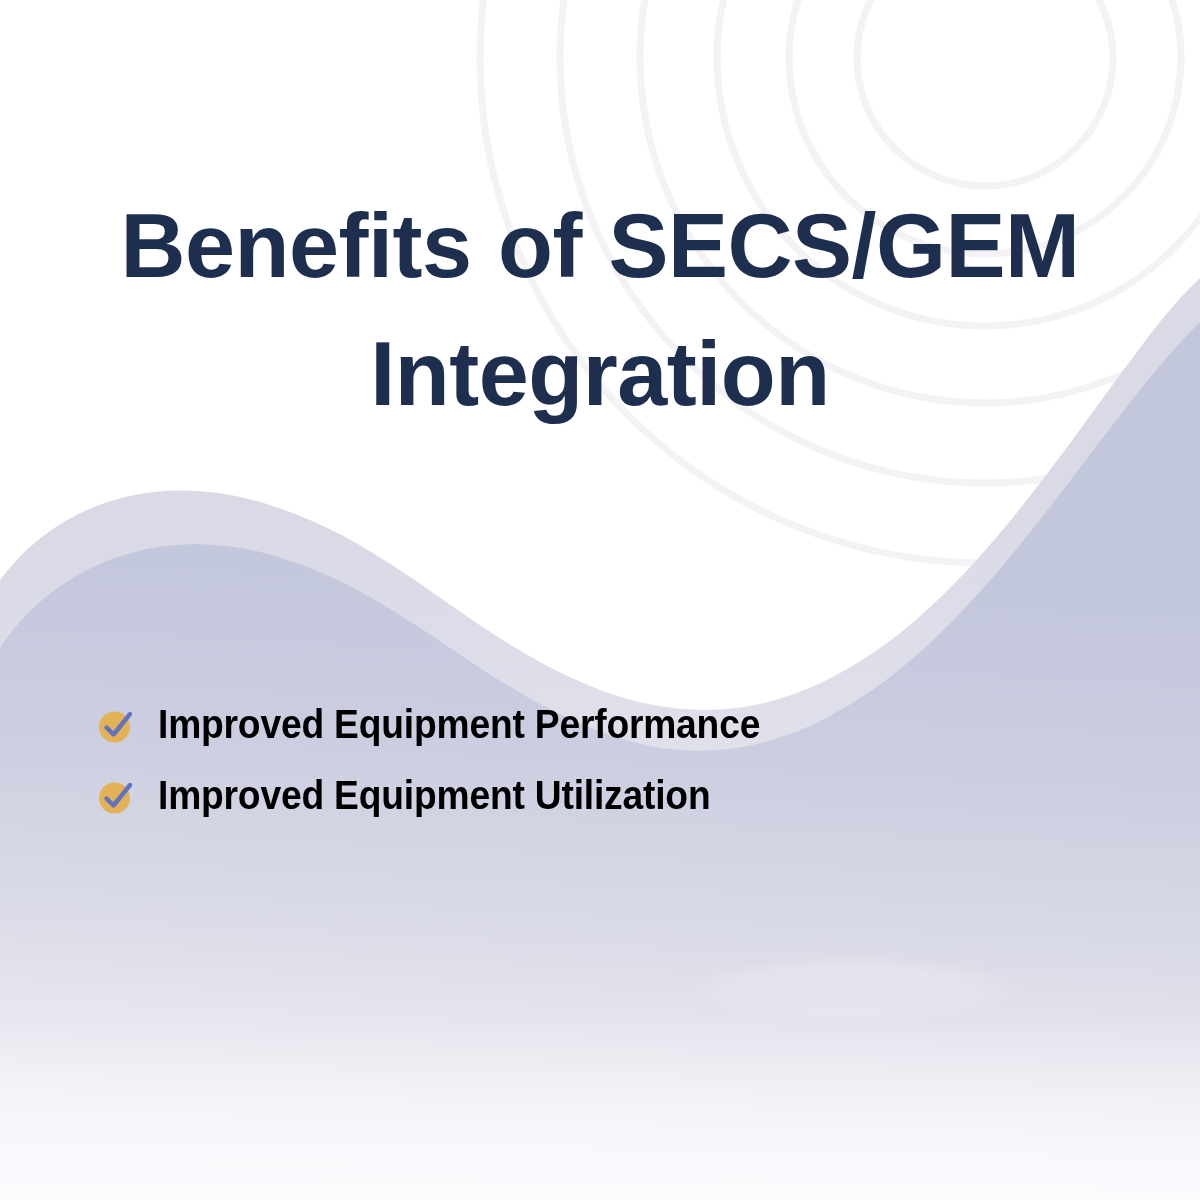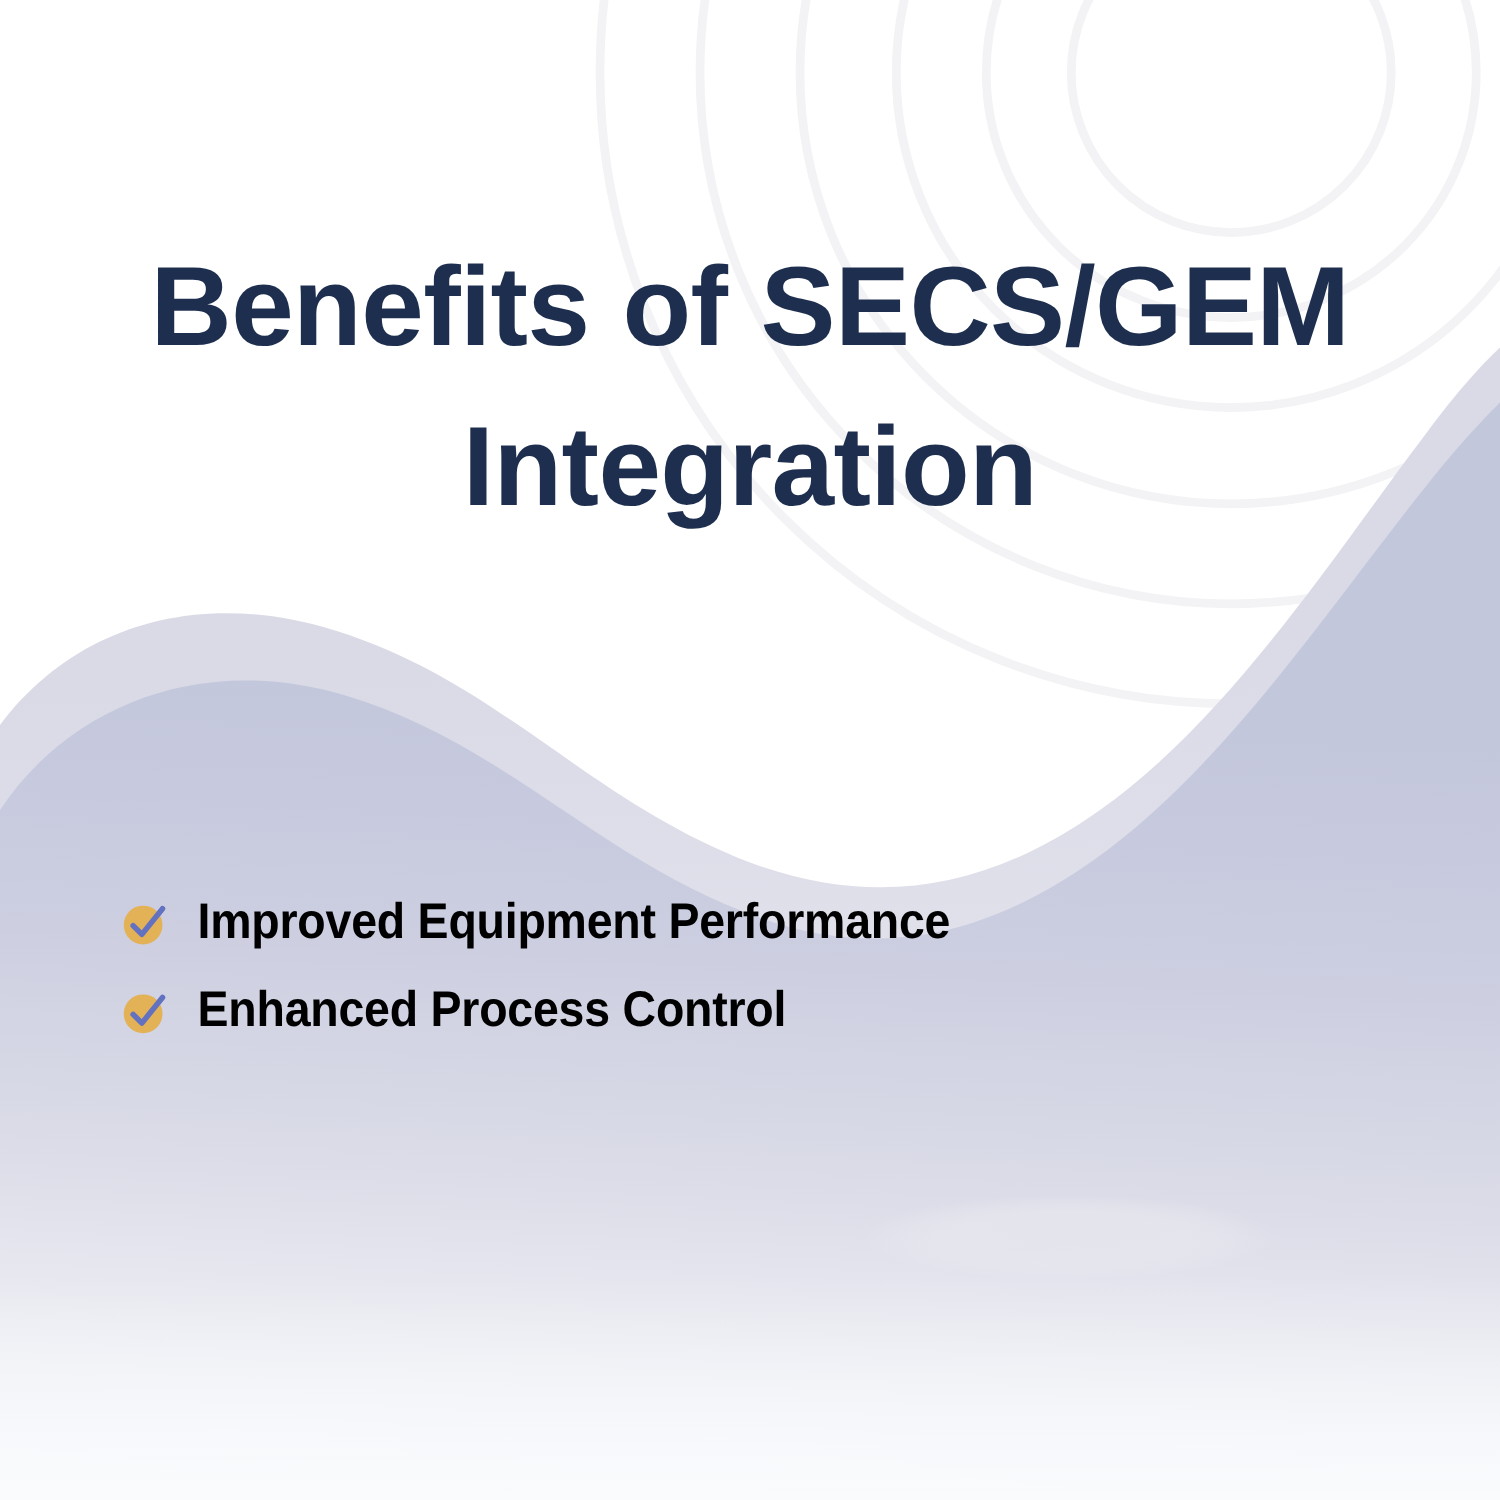--- a/index.html
+++ b/index.html
@@ -50,21 +50,21 @@
   
   .list-block {
     position: absolute;
     left: 96px;
     top: 701px;
     width: 1040px;
     z-index: 5;
   }
   .list-item {
     display: flex;
-    align-items: center;
+    align-items: flex-start;
     height: 71px;
   }
   .bullet-icon {
     position: relative;
     flex: 0 0 auto;
     width: 46px;
     height: 46px;
     margin-right: 16px;
     display: block;
   }
@@ -152,26 +152,26 @@
         <svg viewBox="0 0 46 46" xmlns="http://www.w3.org/2000/svg">
           <circle cx="18.5" cy="26" r="15.5" fill="#e3b257"></circle>
           <path d="M10.5,26.5 L17.5,33.5 L34,13" fill="none" stroke="#6271c0" stroke-width="4.4" stroke-linecap="round" stroke-linejoin="round"></path>
         </svg>
       </span>
       <span class="item-label">Improved Equipment Performance</span>
     </div>
 
 
 
-
     <div class="list-item">
       <span class="bullet-icon">
         <svg viewBox="0 0 46 46" xmlns="http://www.w3.org/2000/svg">
           <circle cx="18.5" cy="26" r="15.5" fill="#e3b257"></circle>
           <path d="M10.5,26.5 L17.5,33.5 L34,13" fill="none" stroke="#6271c0" stroke-width="4.4" stroke-linecap="round" stroke-linejoin="round"></path>
         </svg>
       </span>
-      <span class="item-label">Enhanced Process Control</span>
+      <span class="item-label">Improved Equipment Utilization</span>
     </div>
+
 
   </div>
 
 </div>
 
 </body></html>

